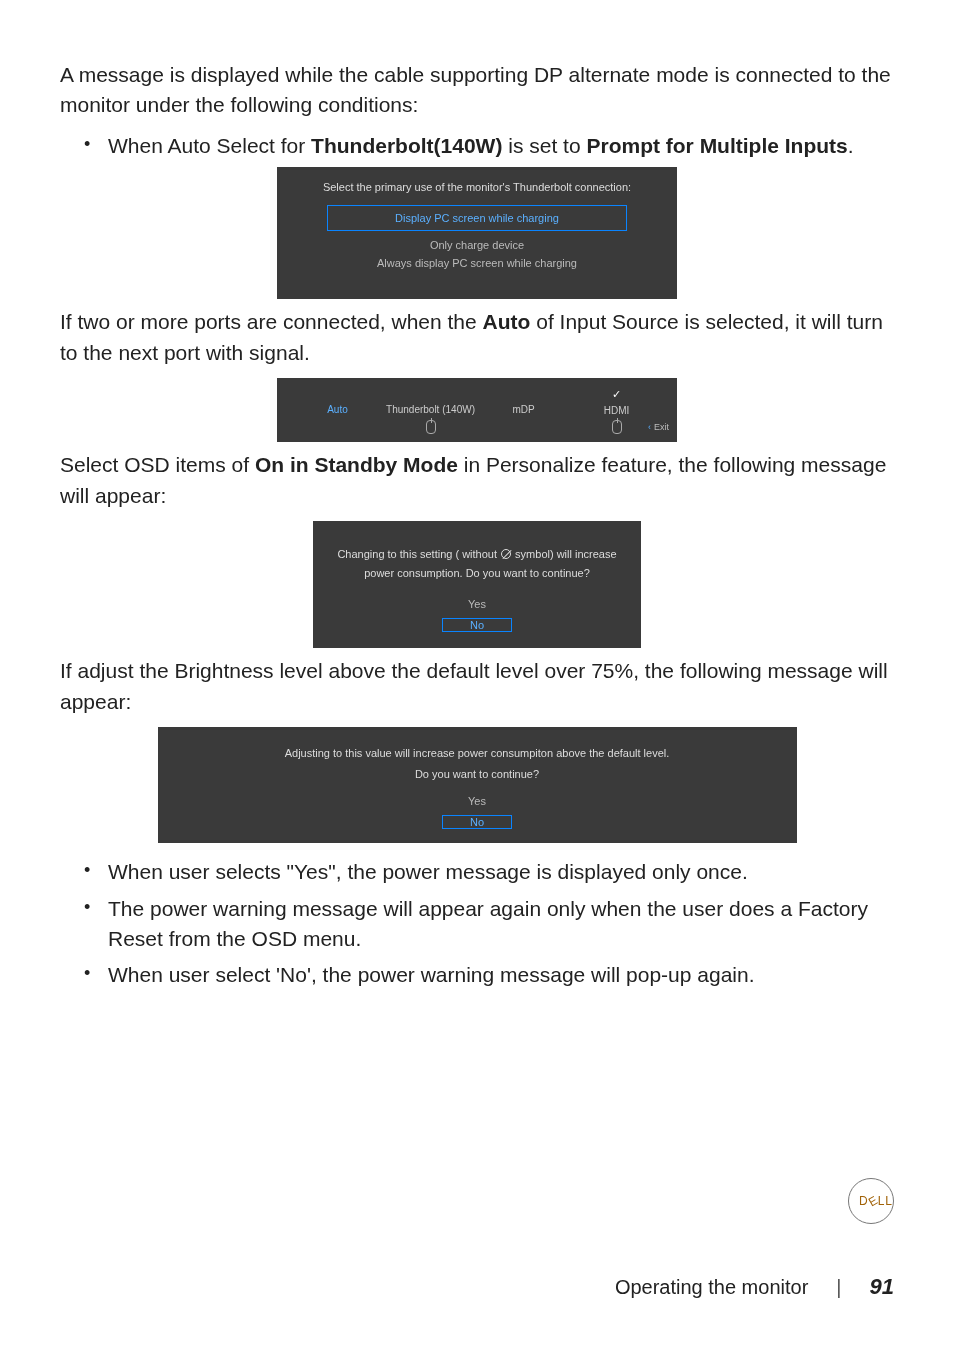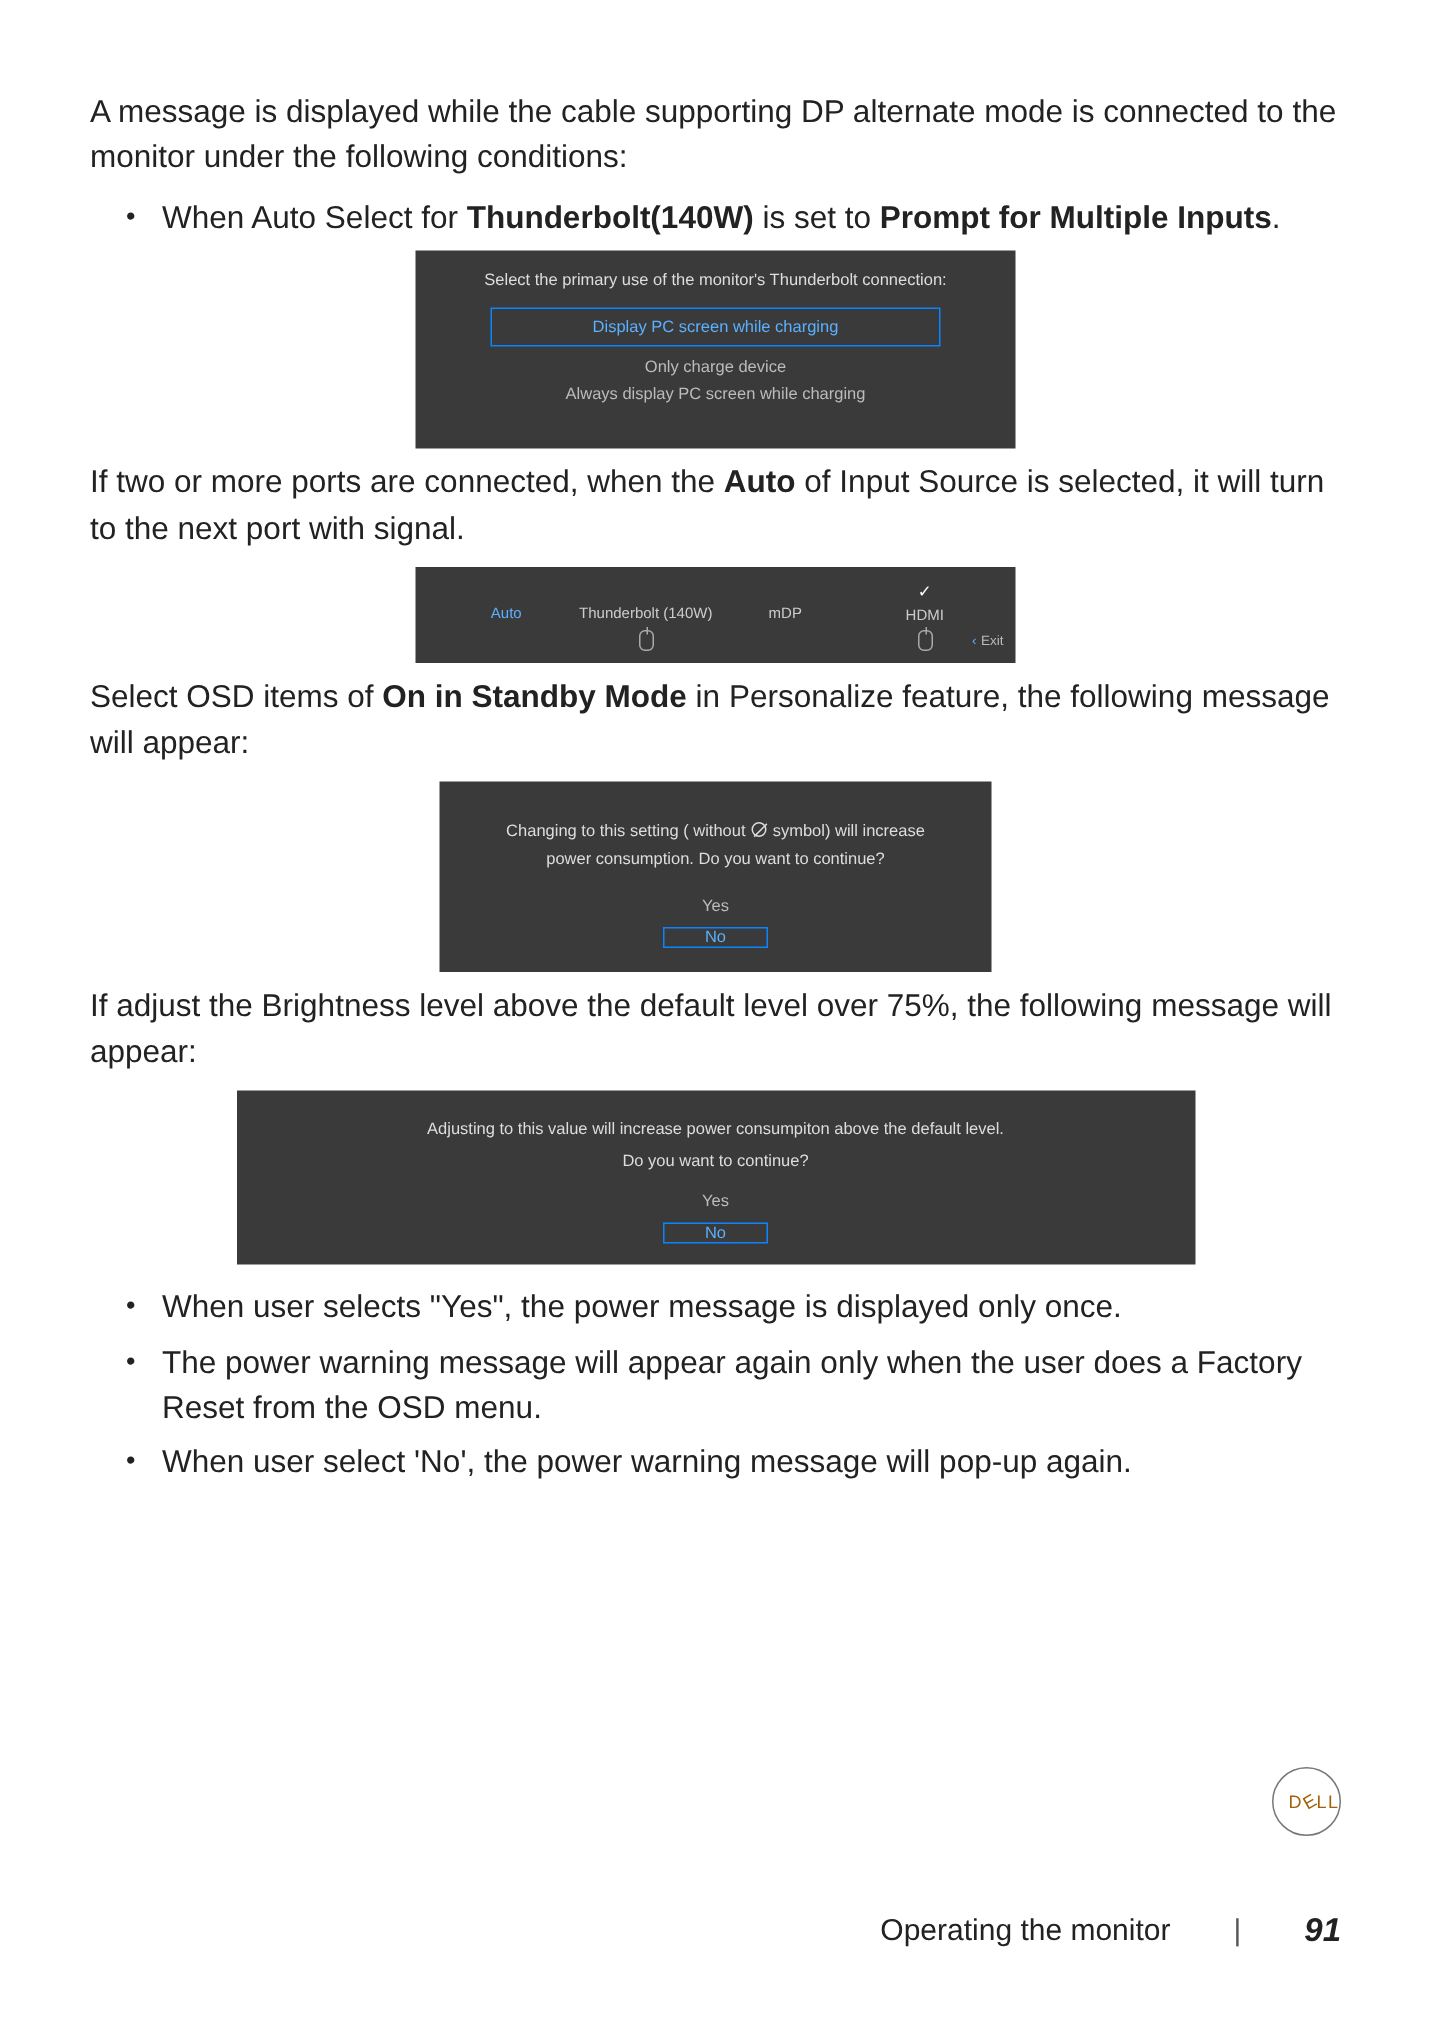--- a/index.html
+++ b/index.html
@@ -62,39 +62,39 @@
   .osd-box.box2 { width: 400px; padding: 10px 14px 8px 14px; position: relative; }
   .input-row { display: flex; justify-content: space-around; align-items: center; font-size: 10px; }
   .input-col { display:flex; flex-direction:column; align-items:center; gap:4px; width:25%; }
   .auto-lbl { color: #5bb0ff; }
   .check { color:#fff; font-size:11px; }
   .mouse-icon { width:10px; height:14px; border:1px solid #aaa; border-radius:4px; position:relative; }
   .mouse-icon::after { content:""; position:absolute; left:50%; top:-3px; width:0; height:5px; border-left:1px solid #aaa; }
   .exit-cell { position:absolute; right:8px; bottom:10px; font-size:9px; color:#bbb; }
   .exit-cell .chev { color:#5bb0ff; margin-right:3px; }
   .icon-row { display:flex; justify-content:space-around; margin-top:4px; }
-  .osd-box.box3 { width: 368px; padding: 24px 20px 16px 20px; }
+  .osd-box.box3 { width: 328px; padding: 24px 20px 16px 20px; }
   .osd-box.box3 .msg { color:#ddd; font-size:11px; line-height:1.7; margin-bottom:16px; }
   .slash-icon {
     display:inline-block; width:10px; height:10px; border:1px solid #ddd; border-radius:50%;
     position:relative; vertical-align:-1px; margin:0 1px;
   }
   .slash-icon::after {
     content:""; position:absolute; left:-1px; top:4px; width:12px; height:0;
     border-top:1px solid #ddd; transform:rotate(-45deg);
   }
   .yn-yes { color:#bbb; margin-bottom:8px; font-size:11px; }
   .yn-no {
     border:1px solid #0a84ff; color:#5bb0ff; width:70px; margin:0 auto; padding:0 0; font-size:11px;
   }
   .osd-box.box4 { width: 639px; padding:16px 20px 14px 20px; }
   .osd-box.box4 .msg { color:#ddd; font-size:11px; line-height:1.9; margin-bottom:10px; }
   .footer {
     position:absolute; bottom:54px; right:60px; left:60px;
-    display:flex; justify-content:flex-end; align-items:center; gap:42px;
+    display:flex; justify-content:flex-end; align-items:center; gap:28px;
     font-size:20px;
   }
   .footer .ftitle { font-weight:300; }
   .footer .bar { color:#555; font-weight:400; }
   .footer .pnum { font-weight:700; font-size:22px;font-style:italic; }
   .dell-logo {
     position:absolute; right:60px; bottom:130px;
     width:46px; height:46px; border:1.6px solid #777; border-radius:50%;
     display:flex; align-items:center; justify-content:flex-end;
     font-family: Arial, sans-serif; font-size:12px; letter-spacing:1px; color:#a16207; font-weight:400;

